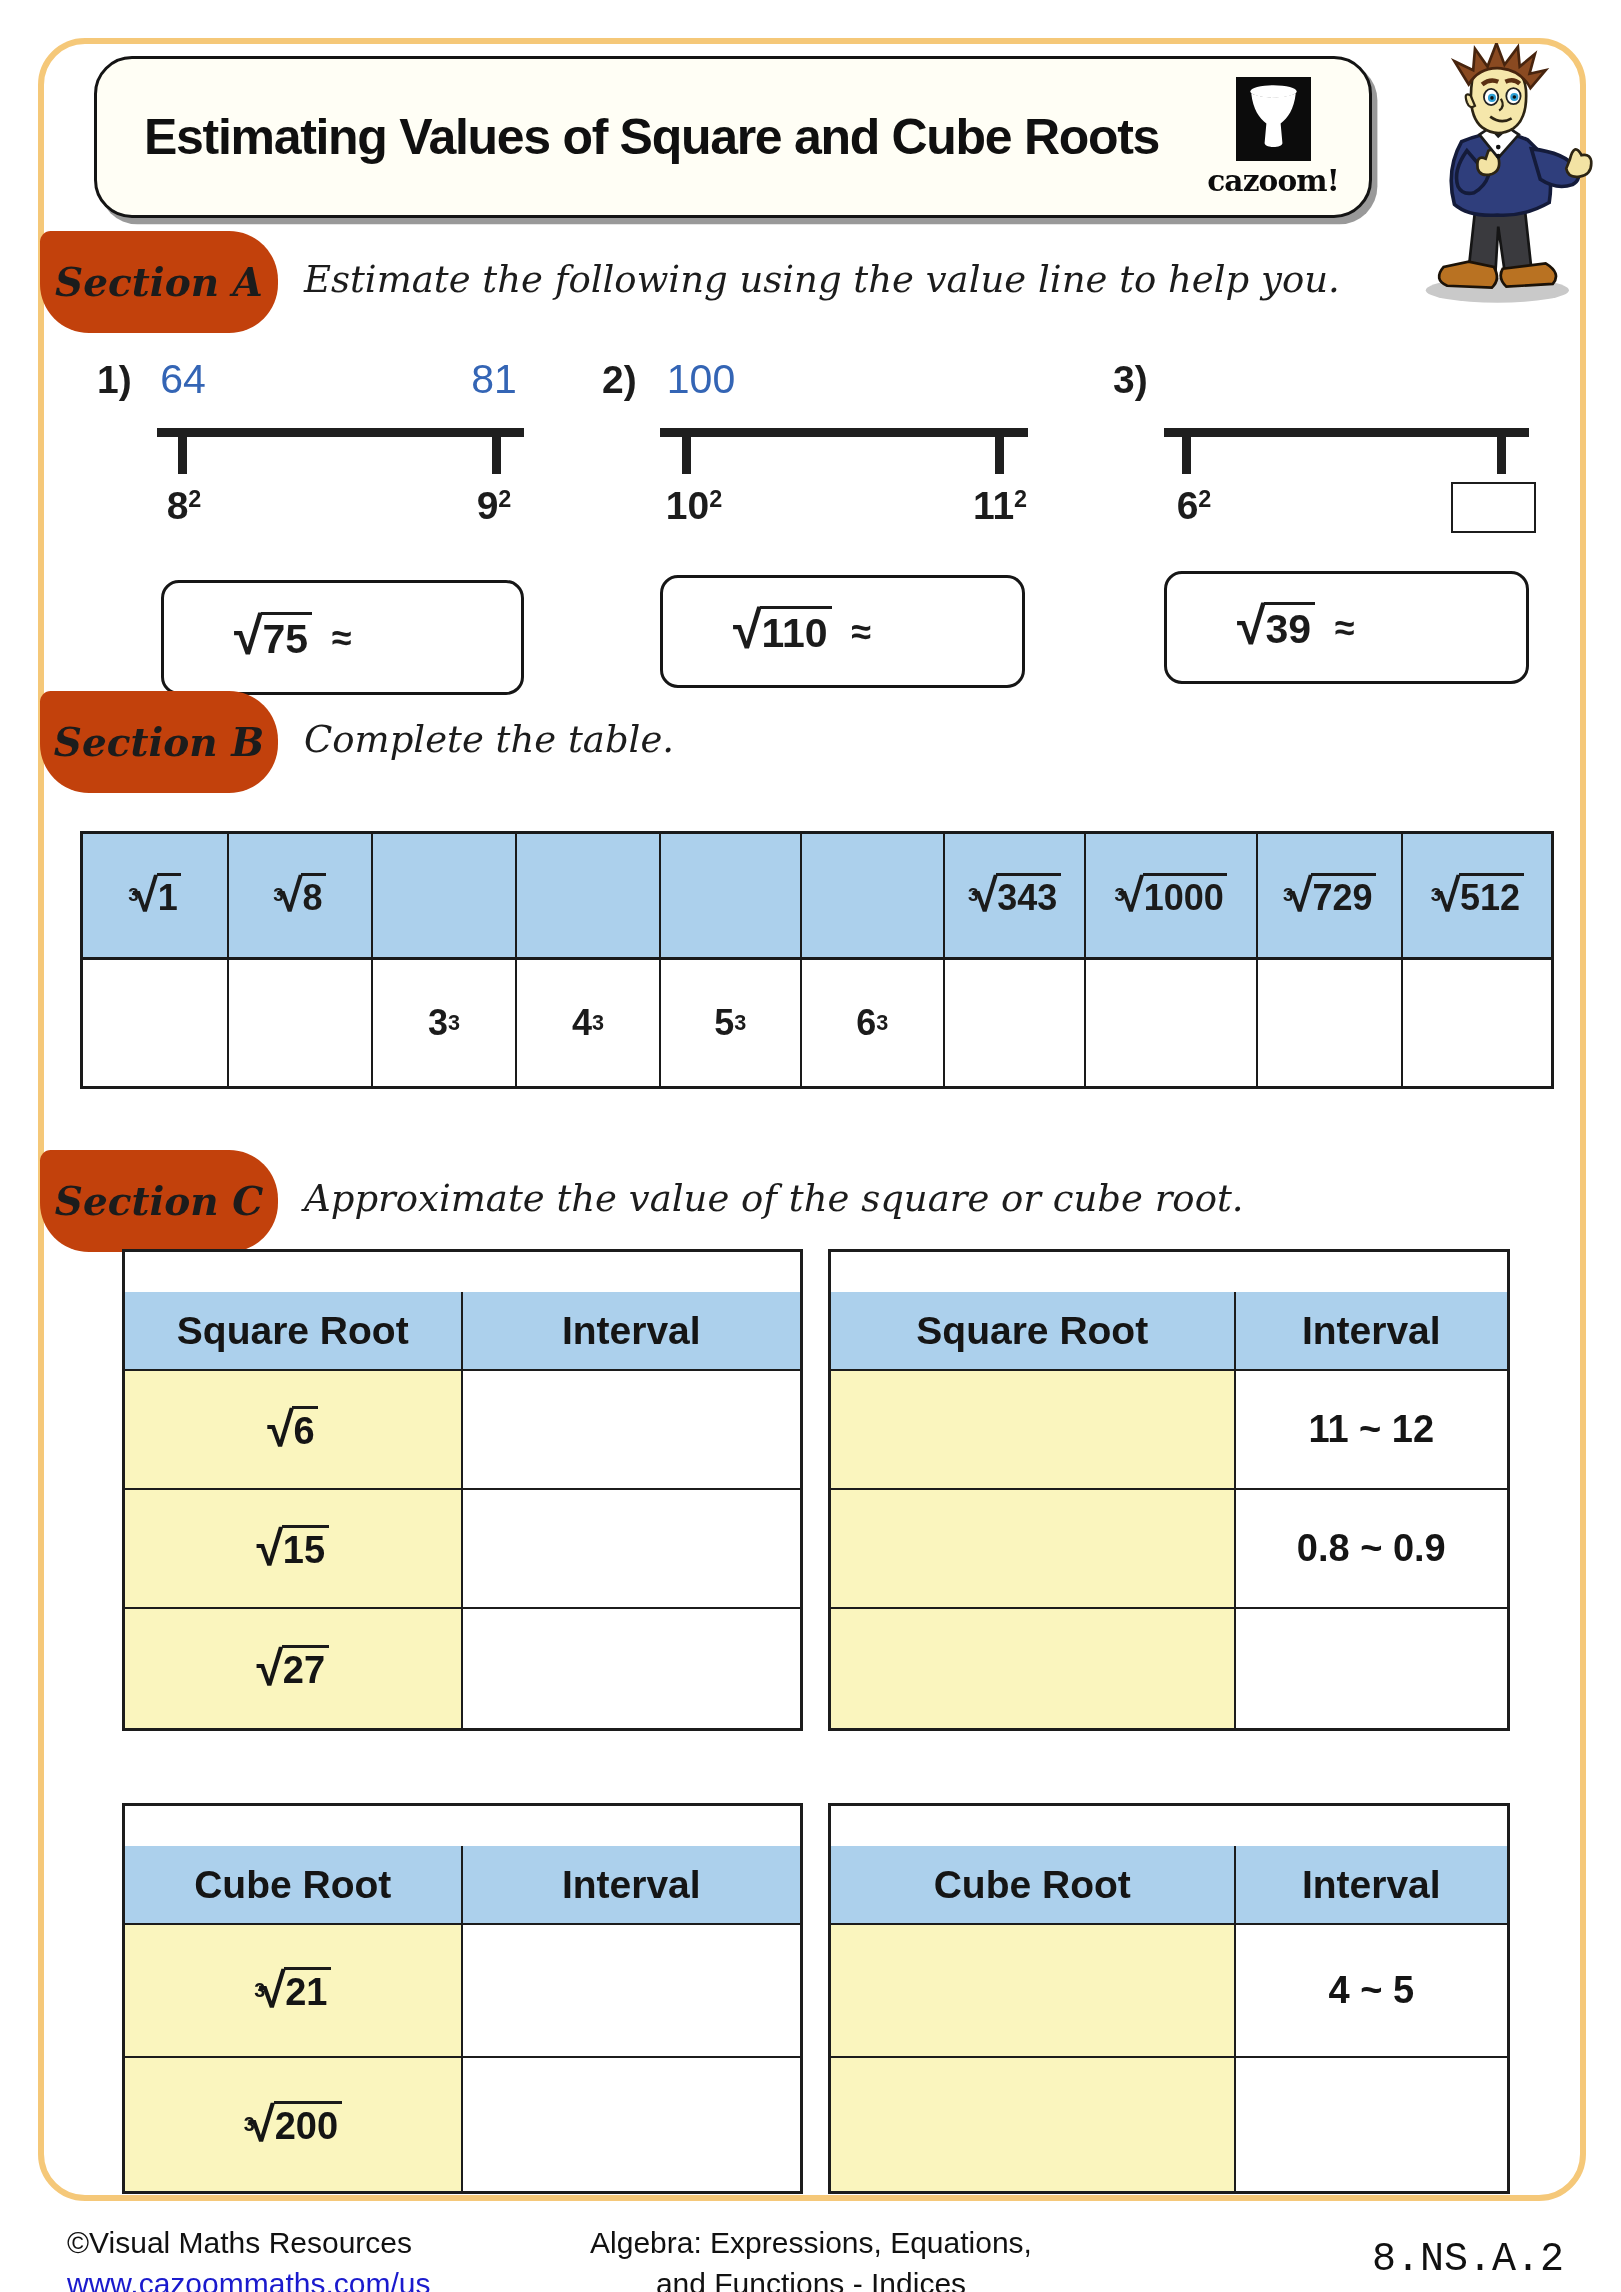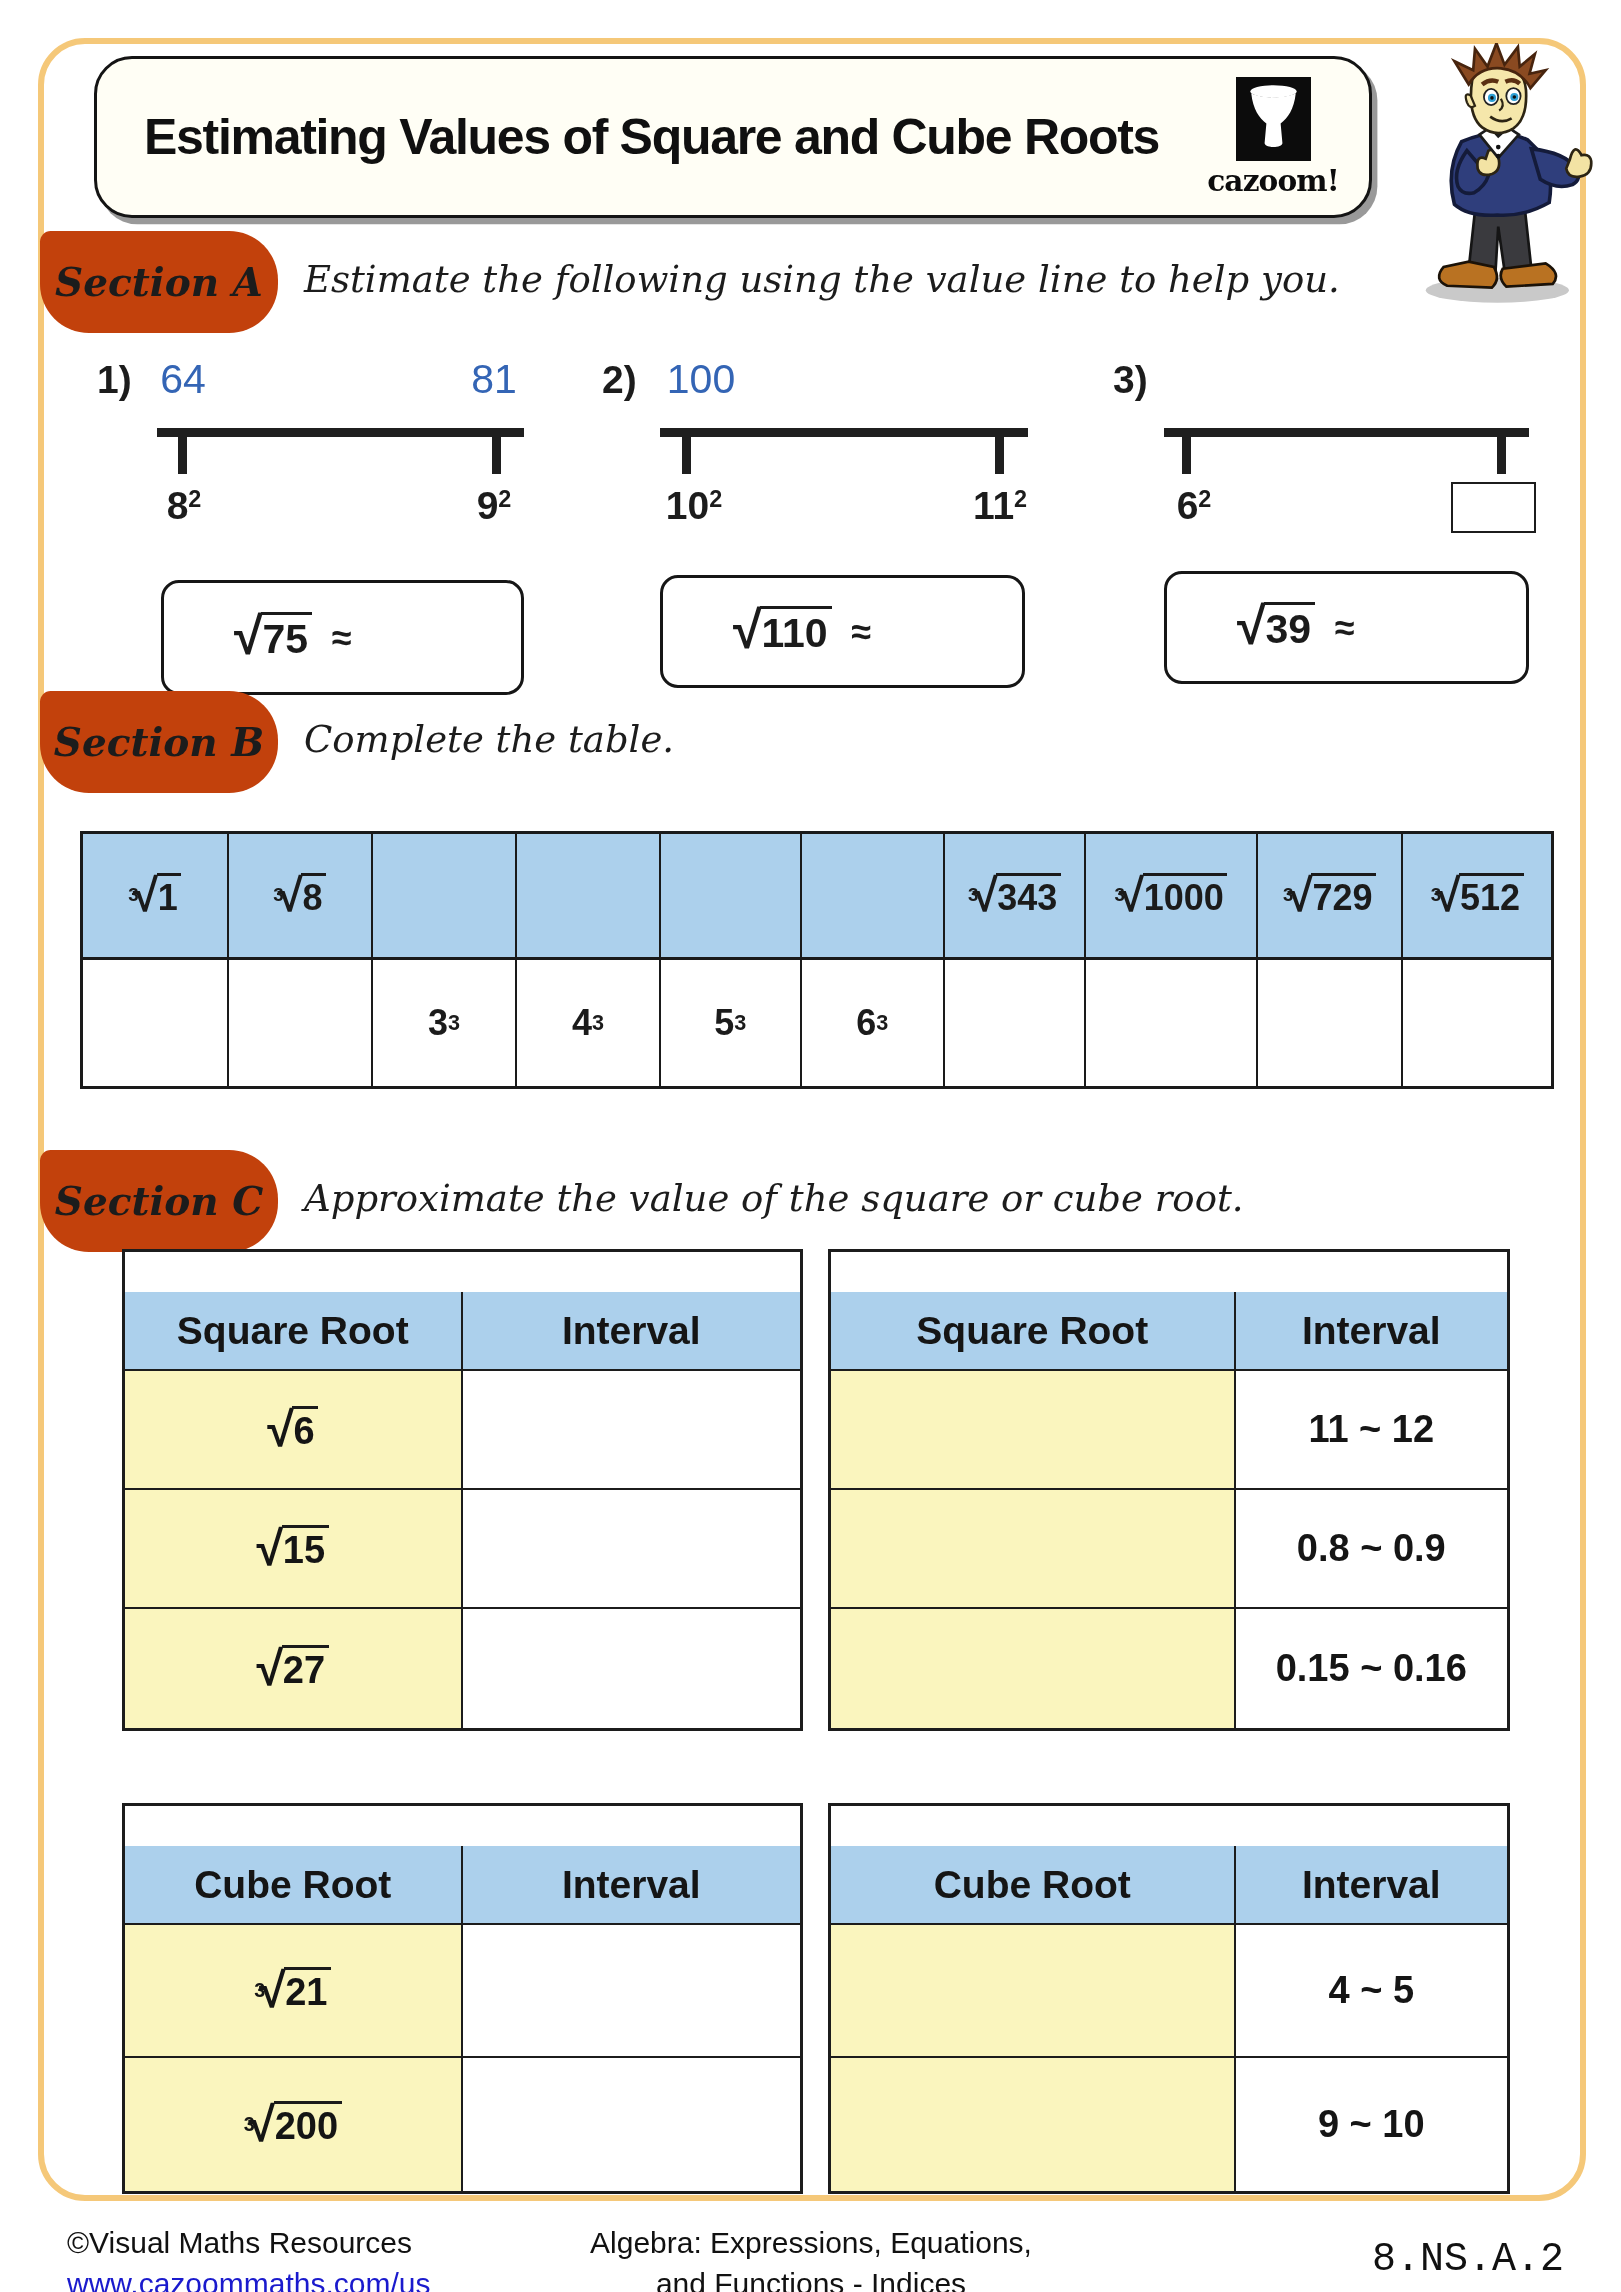--- a/index.html
+++ b/index.html
@@ -251,21 +251,20 @@
   </div>
 
   <div class="itable" style="left:828px; top:1249px; width:682px; grid-template-columns:456fr 306fr; grid-template-rows:119px 119px 119px 119px;">
     <div class="icell head">Square Root</div>
     <div class="icell head last-col">Interval</div>
     <div class="icell yellow"></div>
     <div class="icell last-col">11 ~ 12</div>
     <div class="icell yellow"></div>
     <div class="icell last-col">0.8 ~ 0.9</div>
     <div class="icell yellow last-row"></div>
-    <div class="icell last-col last-row">0.15 ~ 0.16</div>
   </div>
 
   <div class="itable" style="left:122px; top:1803px; width:681px; grid-template-columns:380fr 380fr; grid-template-rows:119px 133px 133px;">
     <div class="icell head">Cube Root</div>
     <div class="icell head last-col">Interval</div>
     <div class="icell yellow rad">
         <sup class="idx">3</sup>
         <span class="sym">√</span>
         <span class="val">21</span>
       </div>
@@ -277,21 +276,20 @@
       </div>
     <div class="icell last-col last-row"></div>
   </div>
 
   <div class="itable" style="left:828px; top:1803px; width:682px; grid-template-columns:456fr 306fr; grid-template-rows:119px 133px 133px;">
     <div class="icell head">Cube Root</div>
     <div class="icell head last-col">Interval</div>
     <div class="icell yellow"></div>
     <div class="icell last-col">4 ~ 5</div>
     <div class="icell yellow last-row"></div>
-    <div class="icell last-col last-row">9 ~ 10</div>
   </div>
 
   <div class="footer-left">
     <div>©Visual Maths Resources</div>
     <div class="footer-link">www.cazoommaths.com/us</div>
   </div>
   <div class="footer-center">
     <div>Algebra: Expressions, Equations,</div>
     <div>and Functions - Indices</div>
   </div>

